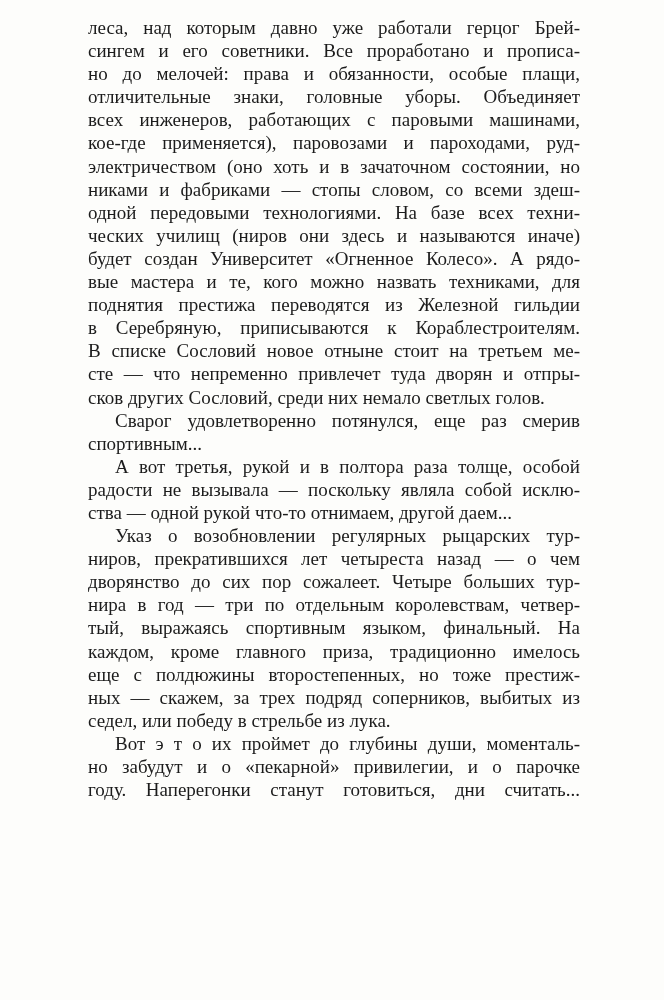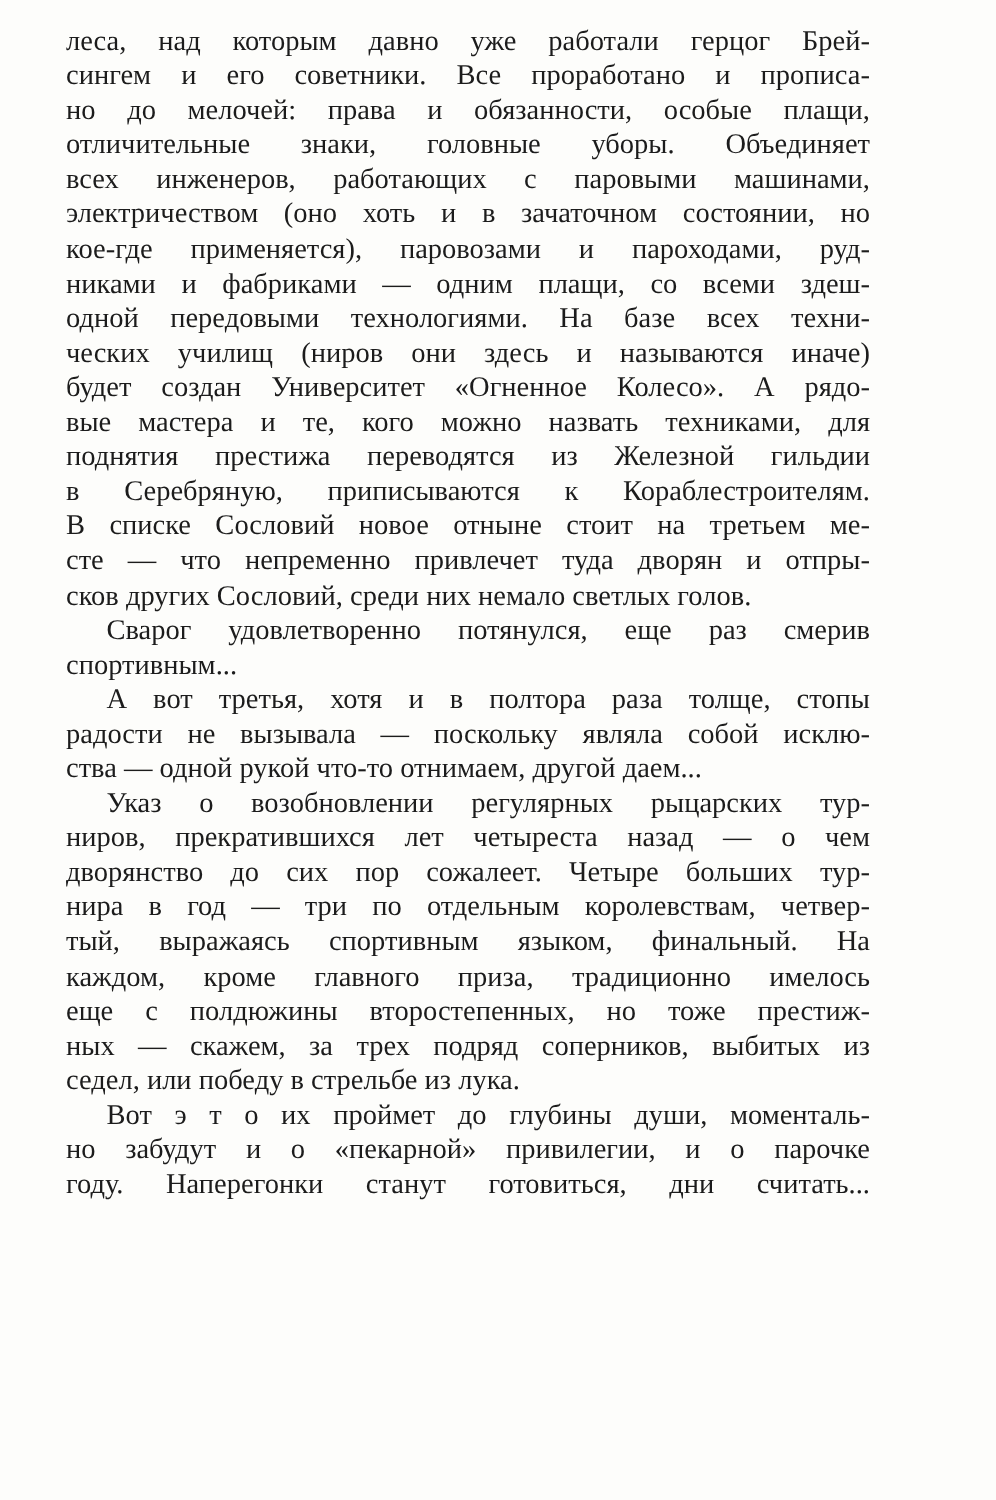--- a/index.html
+++ b/index.html
@@ -25,20 +25,21 @@
   .line {
     font-size: 19px;
     line-height: 23.1px;
     height: 23.1px;
     overflow: hidden;
     text-align: justify;
     text-align-last: justify;
     white-space: nowrap;
     
     white-space: normal;
+    margin-left: 44px;
   }
   .line.para-end {
     text-align-last: left;
   }
   .line.indent {
     text-indent: 27px;
   }
   .margin-col {
     position: absolute;
     left: 580px;
@@ -51,35 +52,35 @@
 <body>
 
 <div class="page">
 
   <div class="text-block" id="text-block">
       <div class="line">леса, над которым давно уже работали герцог Брей-</div>
       <div class="line">сингем и его советники. Все проработано и прописа-</div>
       <div class="line">но до мелочей: права и обязанности, особые плащи,</div>
       <div class="line">отличительные знаки, головные уборы. Объединяет</div>
       <div class="line">всех инженеров, работающих с паровыми машинами,</div>
+      <div class="line">кое-где применяется), паровозами и пароходами, руд-</div>
       <div class="line">электричеством (оно хоть и в зачаточном состоянии, но</div>
-      <div class="line">кое-где применяется), паровозами и пароходами, руд-</div>
-      <div class="line">никами и фабриками — одним плащи, со всеми здеш-</div>
+      <div class="line">никами и фабриками — стопы словом, со всеми здеш-</div>
       <div class="line">одной передовыми технологиями. На базе всех техни-</div>
       <div class="line">ческих училищ (ниров они здесь и называются иначе)</div>
       <div class="line">будет создан Университет «Огненное Колесо». А рядо-</div>
       <div class="line">вые мастера и те, кого можно назвать техниками, для</div>
       <div class="line">поднятия престижа переводятся из Железной гильдии</div>
       <div class="line">в Серебряную, приписываются к Кораблестроителям.</div>
       <div class="line">В списке Сословий новое отныне стоит на третьем ме-</div>
       <div class="line">сте — что непременно привлечет туда дворян и отпры-</div>
       <div class="line para-end">сков других Сословий, среди них немало светлых голов.</div>
       <div class="line indent">Сварог удовлетворенно потянулся, еще раз смерив</div>
       <div class="line para-end">спортивным...</div>
-      <div class="line indent">А вот третья, хотя и в полтора раза толще, стопы</div>
+      <div class="line indent">А вот третья, рукой и в полтора раза толще, особой</div>
       <div class="line">радости не вызывала — поскольку являла собой исклю-</div>
       <div class="line para-end">ства — одной рукой что-то отнимаем, другой даем...</div>
       <div class="line indent">Указ о возобновлении регулярных рыцарских тур-</div>
       <div class="line">ниров, прекратившихся лет четыреста назад — о чем</div>
       <div class="line">дворянство до сих пор сожалеет. Четыре больших тур-</div>
       <div class="line">нира в год — три по отдельным королевствам, четвер-</div>
       <div class="line">тый, выражаясь спортивным языком, финальный. На</div>
       <div class="line">каждом, кроме главного приза, традиционно имелось</div>
       <div class="line">еще с полдюжины второстепенных, но тоже престиж-</div>
       <div class="line">ных — скажем, за трех подряд соперников, выбитых из</div>

